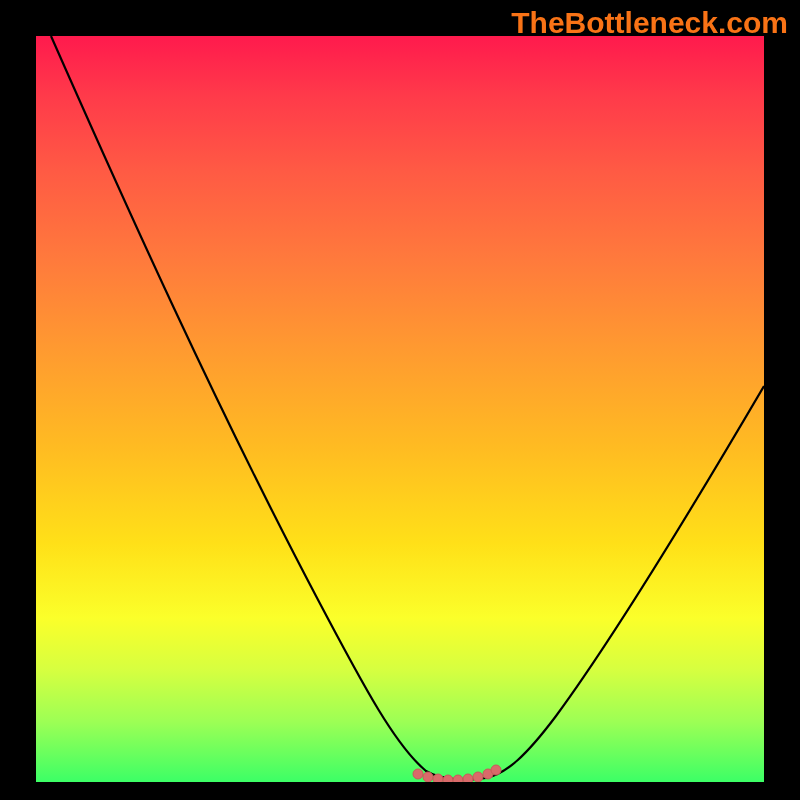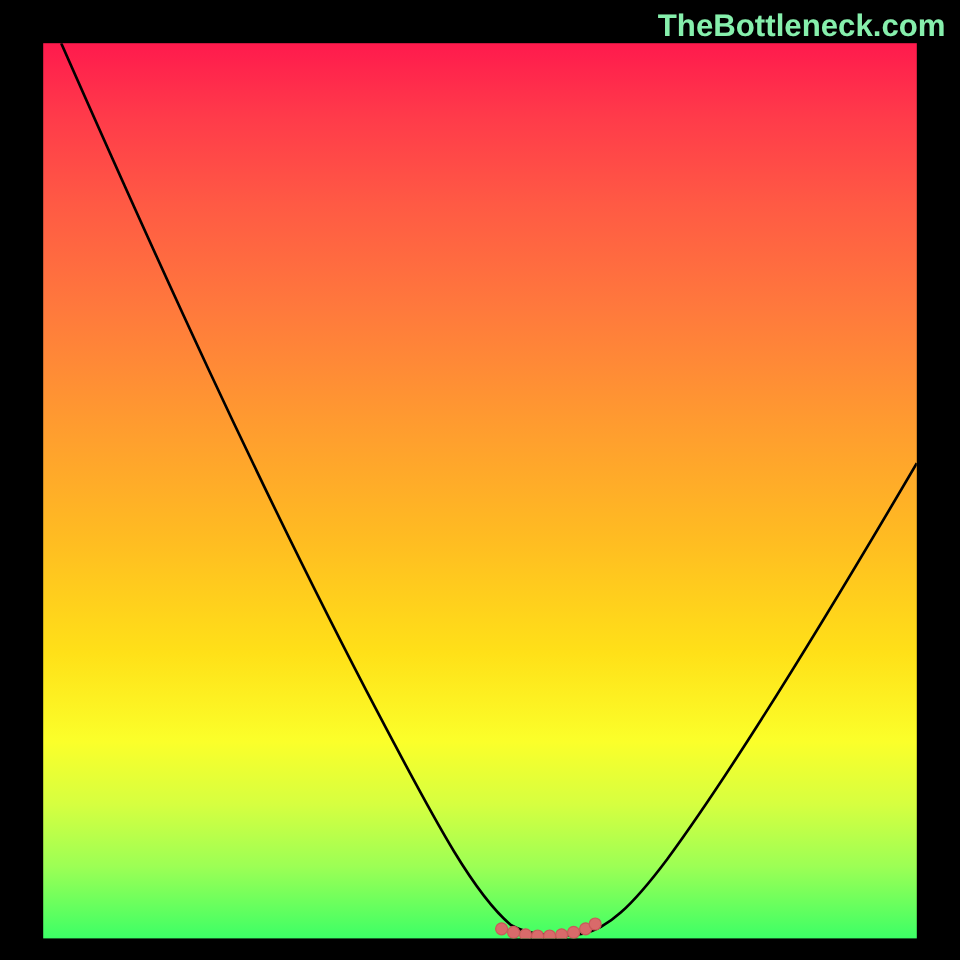--- a/index.html
+++ b/index.html
@@ -35,22 +35,22 @@
       #ffe018 68%,
       #fbff2a 78%,
       #d6ff40 85%,
       #9cff55 92%,
       #3cff66 100%);
   }
   .watermark {
     position: absolute;
     top: 6px;
     right: 12px;
-    color: #86efac;
-    font-size: 26px;
+    color: #f97316;
+    font-size: 30px;
     font-weight: 600;
     user-select: none;
   }
   svg.curve {
     position: absolute;
     left: 0;
     top: 0;
     width: 728px;
     height: 746px;
   }

